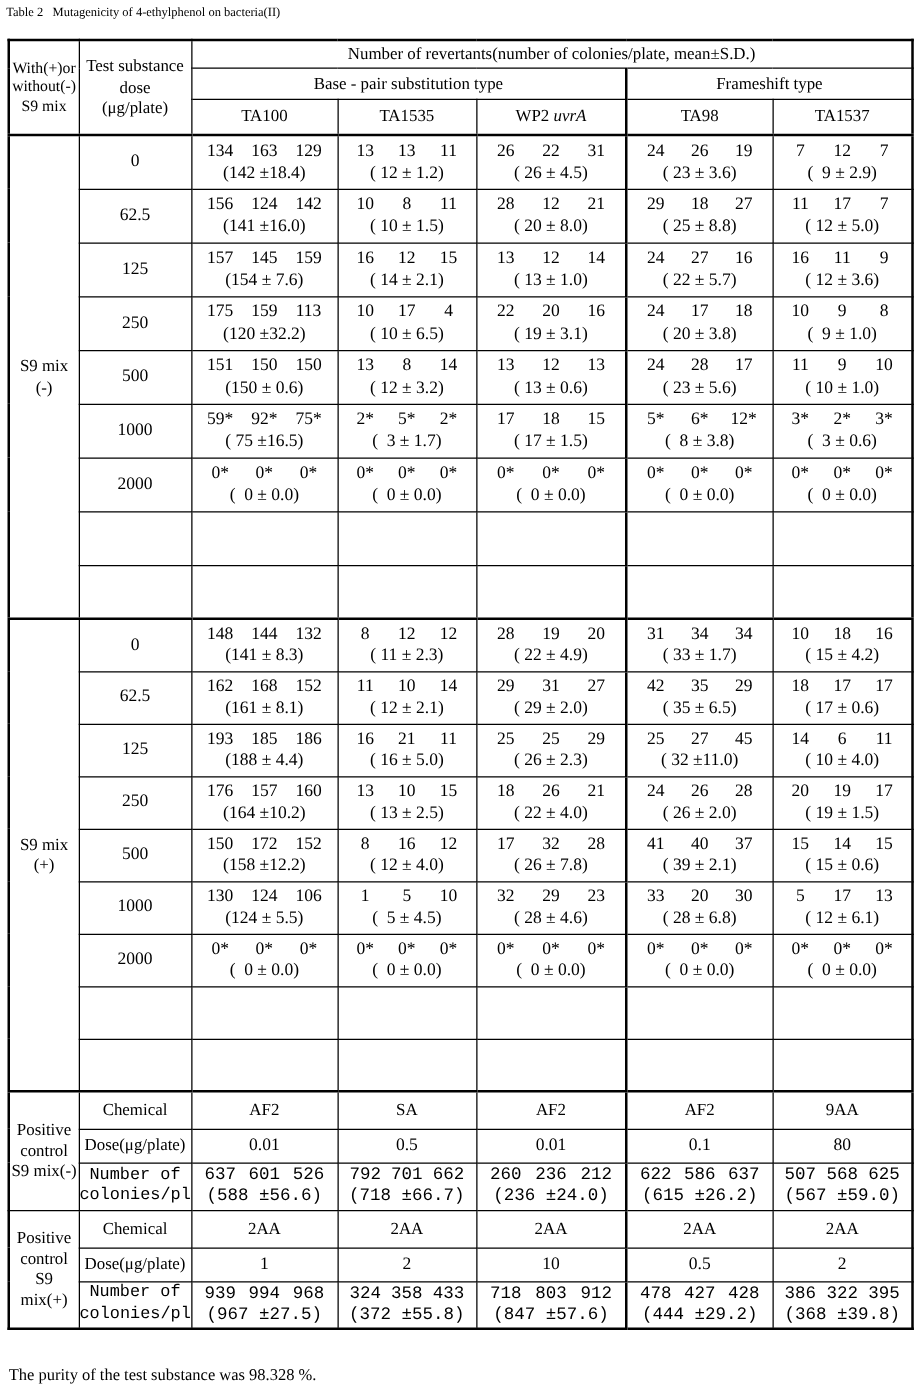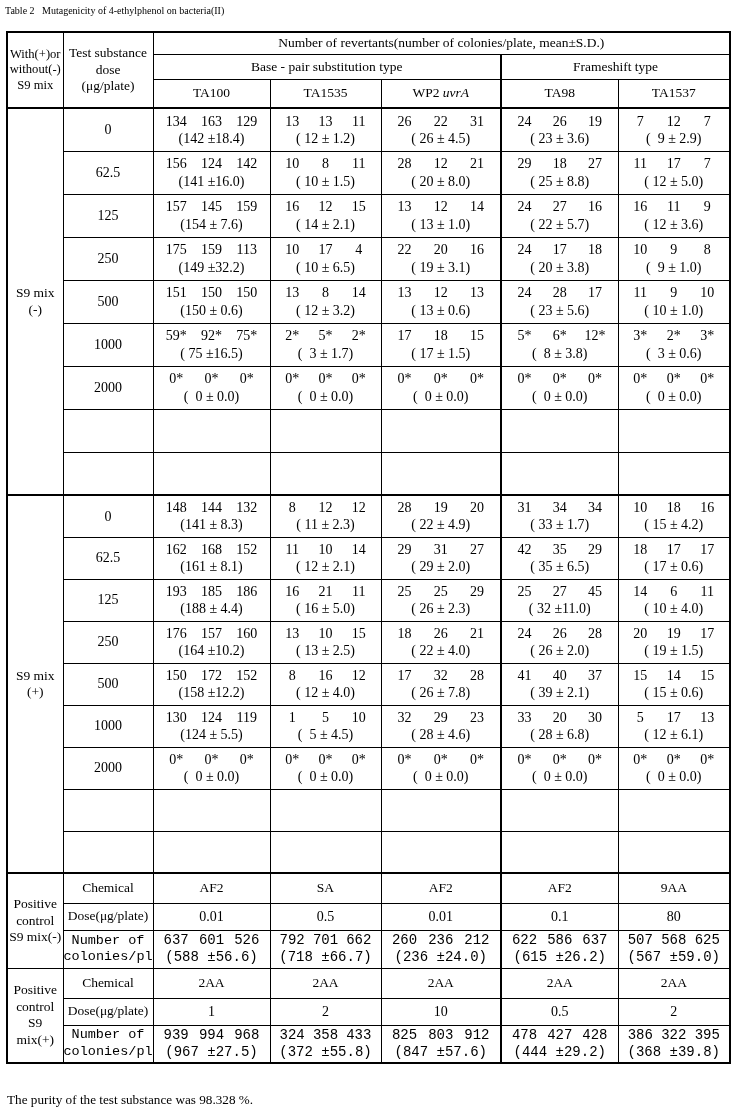--- a/index.html
+++ b/index.html
@@ -202,21 +202,21 @@
         </td>
       </tr>
       <tr class="r43">
         <td class="dose-cell">250</td>
         <td>
           <div class="values">
             <span>175</span>
             <span>159</span>
             <span>113</span>
           </div>
-          <div class="mean">(149 ±32.2)</div>
+          <div class="mean">(120 ±32.2)</div>
         </td>
         <td>
           <div class="values">
             <span>10</span>
             <span>17</span>
             <span>4</span>
           </div>
           <div class="mean">( 10 ± 6.5)</div>
         </td>
         <td>
@@ -607,21 +607,21 @@
           </div>
           <div class="mean">( 15 ± 0.6)</div>
         </td>
       </tr>
       <tr class="r42">
         <td class="dose-cell">1000</td>
         <td>
           <div class="values">
             <span>130</span>
             <span>124</span>
-            <span>119</span>
+            <span>106</span>
           </div>
           <div class="mean">(124 ± 5.5)</div>
         </td>
         <td>
           <div class="values">
             <span>1</span>
             <span>5</span>
             <span>10</span>
           </div>
           <div class="mean">(  5 ± 4.5)</div>
@@ -810,21 +810,21 @@
         <td>
           <div class="values">
             <span>324</span>
             <span>358</span>
             <span>433</span>
           </div>
           <div class="mean">(372 ±55.8)</div>
         </td>
         <td>
           <div class="values">
-            <span>825</span>
+            <span>718</span>
             <span>803</span>
             <span>912</span>
           </div>
           <div class="mean">(847 ±57.6)</div>
         </td>
         <td class="thick-left">
           <div class="values">
             <span>478</span>
             <span>427</span>
             <span>428</span>

